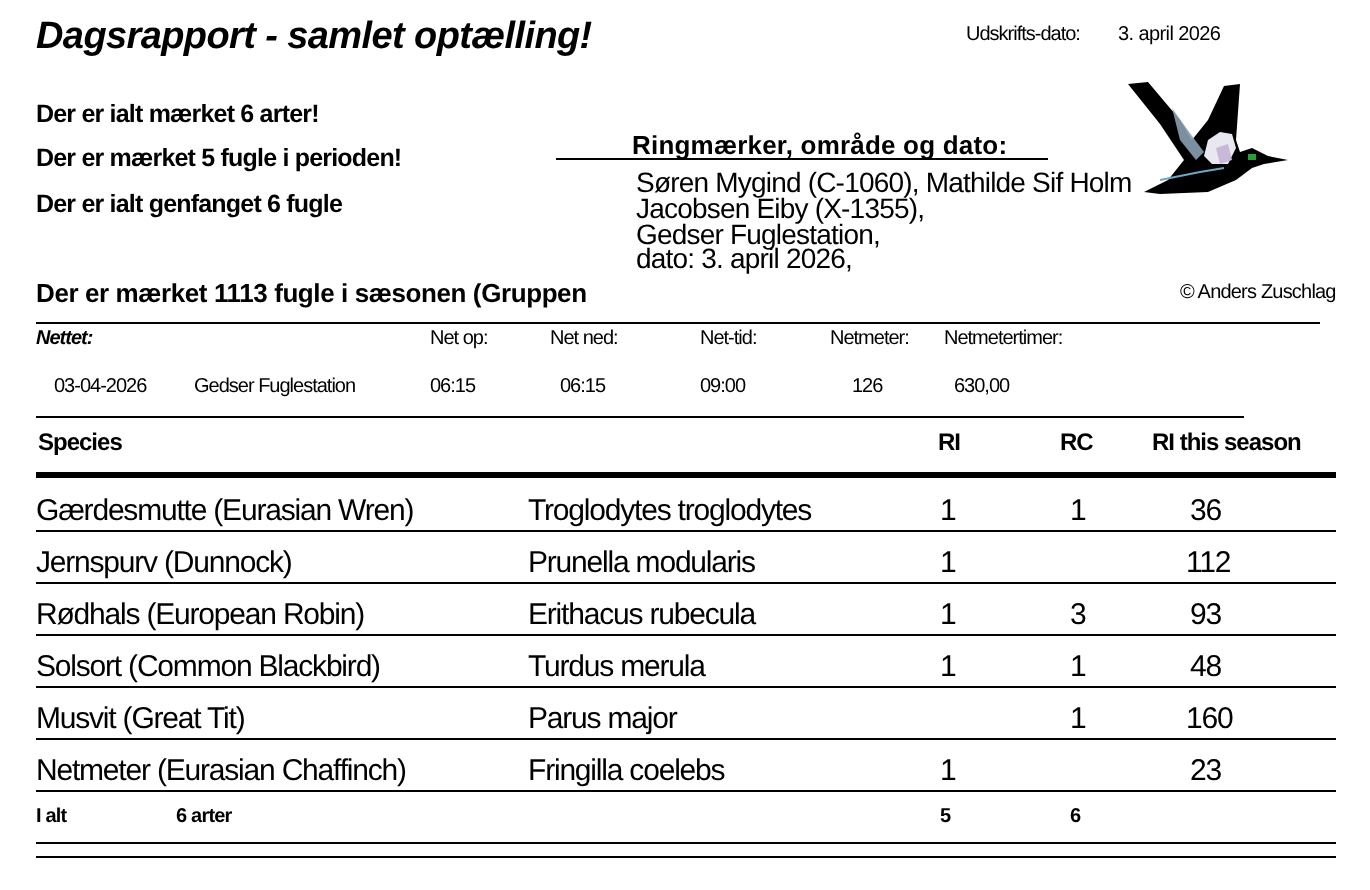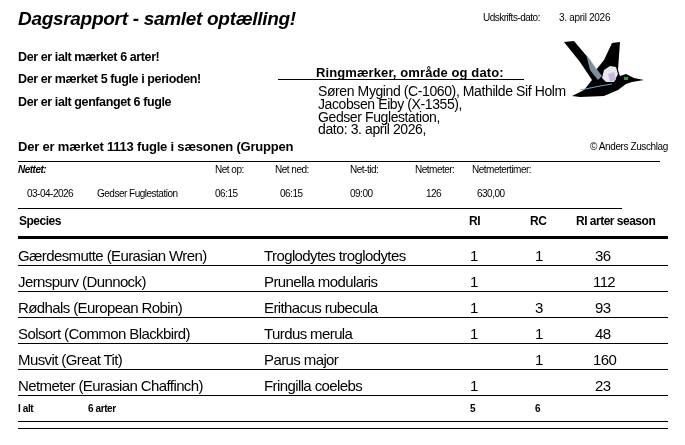--- a/index.html
+++ b/index.html
@@ -70,21 +70,21 @@
 <div class="abs small net-v" style="left:215px">06:15</div>
 <div class="abs small net-v" style="left:280px">06:15</div>
 <div class="abs small net-v" style="left:350px">09:00</div>
 <div class="abs small net-v" style="left:426px">126</div>
 <div class="abs small net-v" style="left:477px">630,00</div>
 <div class="hline" style="left:18px; top:208px; width:604px; height:1px;"></div>
 
 <div class="abs th" style="left:19px">Species</div>
 <div class="abs th" style="left:469px">RI</div>
 <div class="abs th" style="left:530px">RC</div>
-<div class="abs th" style="left:576px">RI arter season</div>
+<div class="abs th" style="left:576px">RI this season</div>
 <div class="hline" style="left:18px; top:236px; width:650px; height:3px;"></div>
 
 <div>
   <div class="abs cell" style="left:18px; top:247px">Gærdesmutte   (Eurasian Wren)</div>
   <div class="abs cell" style="left:264px; top:247px">Troglodytes troglodytes</div>
   <div class="abs cell" style="left:470px; top:247px">1</div>
   <div class="abs cell" style="left:535px; top:247px">1</div>
   <div class="abs cell" style="left:595px; top:247px">36</div>
 </div>
 <div class="hline" style="left:18px; top:265px; width:650px; height:1px;"></div>

